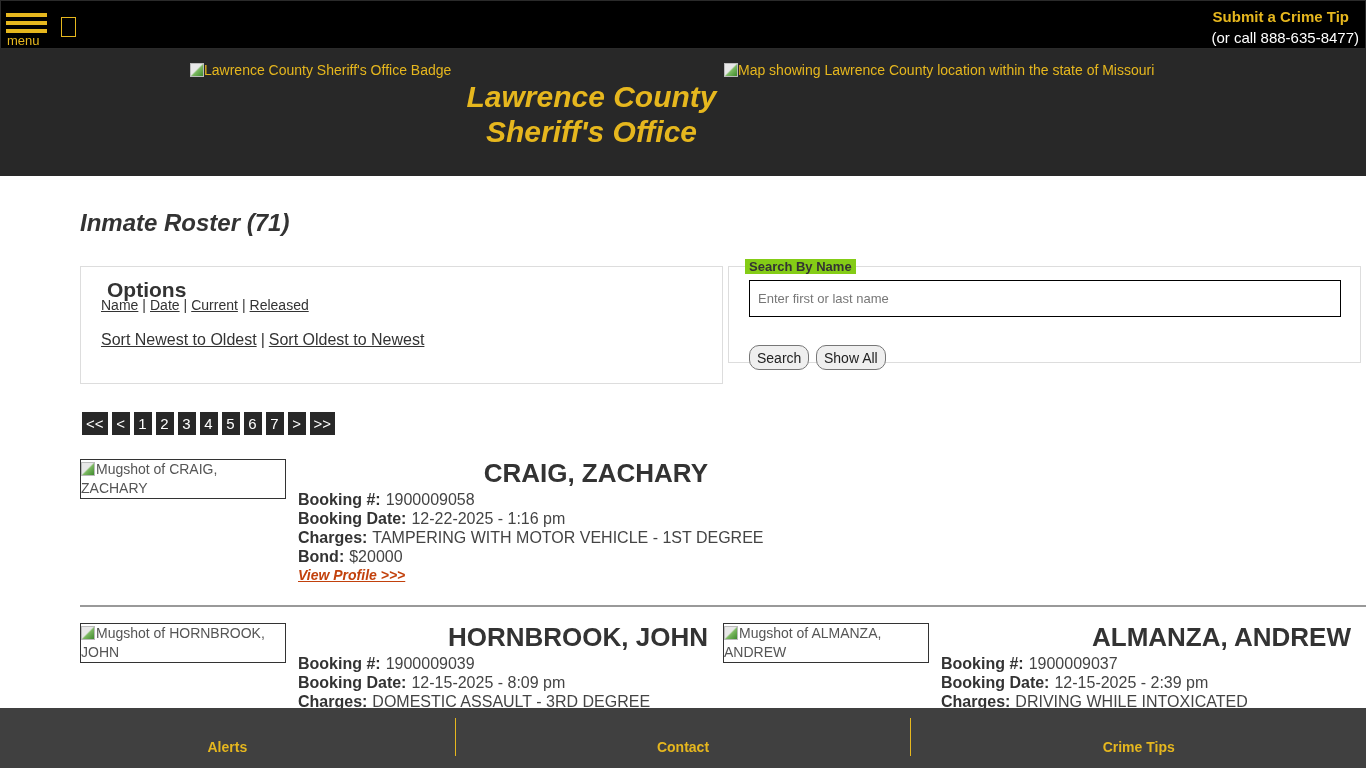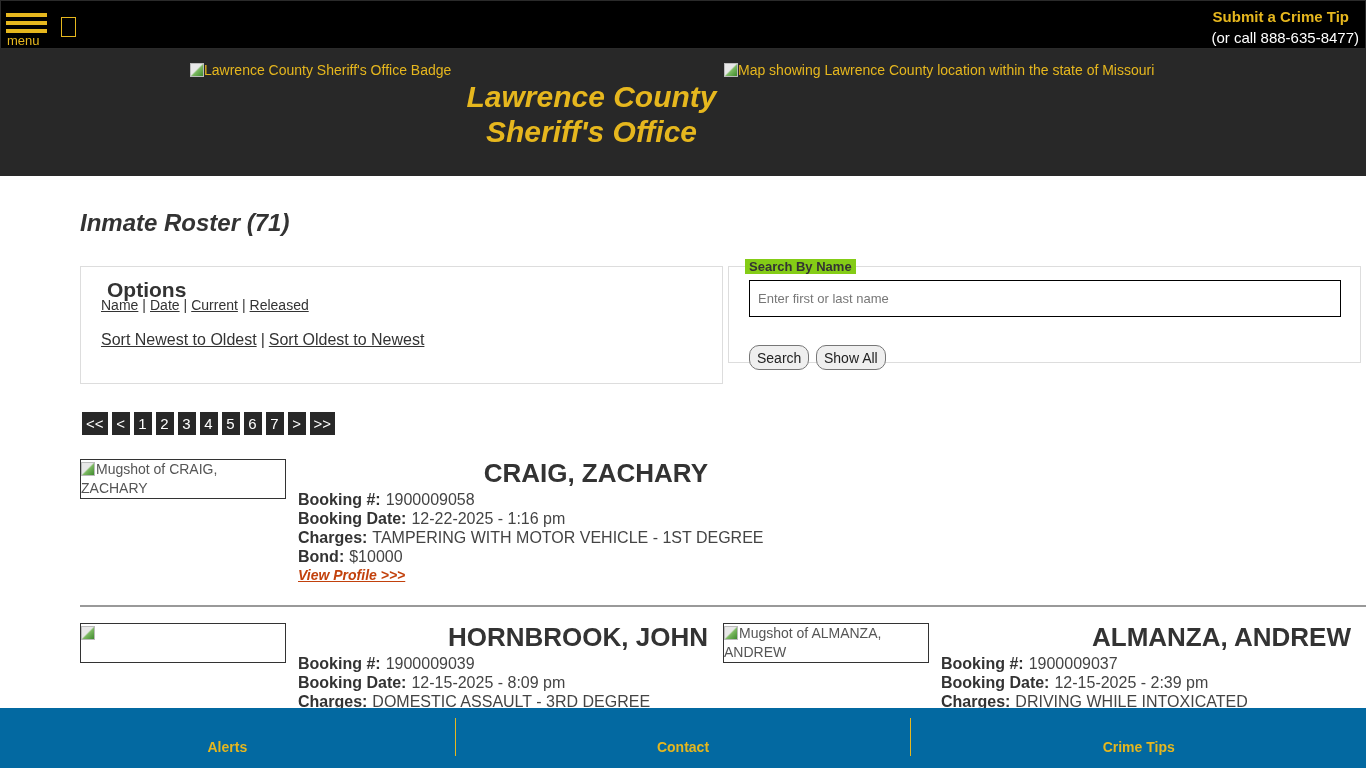--- a/index.html
+++ b/index.html
@@ -45,21 +45,21 @@
     .mug { position: absolute; left: 0; top: 0; width: 206px; border: 1px solid #333; font-size: 14px; color: #555; line-height: 19px; }
     .mug .broken { margin-right: 1px; }
     .info { position: absolute; left: 218px; top: -3px; width: 410px; }
     .info .name { font-size: 26px; font-weight: bold; color: #333; line-height: 34px; text-align: right; }
     .info .line { font-size: 16px; line-height: 19px; color: #444; white-space: nowrap; }
     .info .line b { color: #333; margin-right: 5px; }
     .info .profile { font-size: 14px; font-weight: bold; font-style: italic; text-decoration: underline; color: #c2410c; cursor: pointer; line-height: 19px; }
 
     .divider { position: absolute; left: 80px; top: 605px; width: 1286px; height: 2px; background: #999; }
 
-    .footer { position: absolute; left: 0; top: 708px; width: 1366px; height: 60px; background: #0369a1; display: flex; }
+    .footer { position: absolute; left: 0; top: 708px; width: 1366px; height: 60px; background: #404040; display: flex; }
     .footer .fitem { flex: 1; display: flex; align-items: center; justify-content: center; color: #e6b71e; font-weight: bold; font-size: 14px; padding-top: 18px; cursor: pointer; }
     .footer .fdiv { width: 1px; background: #e6b71e; margin: 10px 0 12px; }
   </style>
 </head>
 <body>
 
 <div class="topbar">
   <div class="menu-btn">
     <span class="bar"></span>
     <span class="bar"></span>
@@ -121,30 +121,30 @@
 
 <div class="inmate" style="left:80px; top:459px;">
   <div class="mug">
     <span class="broken"></span><span>Mugshot of CRAIG, ZACHARY</span>
   </div>
   <div class="info">
     <div class="name">CRAIG, ZACHARY</div>
     <div class="line"><b>Booking #:</b><span>1900009058</span></div>
     <div class="line"><b>Booking Date:</b><span>12-22-2025 - 1:16 pm</span></div>
     <div class="line"><b>Charges:</b><span>TAMPERING WITH MOTOR VEHICLE - 1ST DEGREE</span></div>
-    <div class="line"><b>Bond:</b><span>$10000</span></div>
+    <div class="line"><b>Bond:</b><span>$20000</span></div>
     <a class="profile">View Profile &gt;&gt;&gt;</a>
   </div>
 </div>
 
 <div class="divider"></div>
 
 <div class="inmate" style="left:80px; top:623px;">
   <div class="mug" style="height:40px;">
-    <span class="broken"></span>
+    <span class="broken"></span><span>Mugshot of HORNBROOK, JOHN</span>
   </div>
   <div class="info">
     <div class="name">HORNBROOK, JOHN</div>
     <div class="line"><b>Booking #:</b><span>1900009039</span></div>
     <div class="line"><b>Booking Date:</b><span>12-15-2025 - 8:09 pm</span></div>
     <div class="line"><b>Charges:</b><span>DOMESTIC ASSAULT - 3RD DEGREE</span></div>
   </div>
 </div>
 
 <div class="inmate" style="left:723px; top:623px;">

